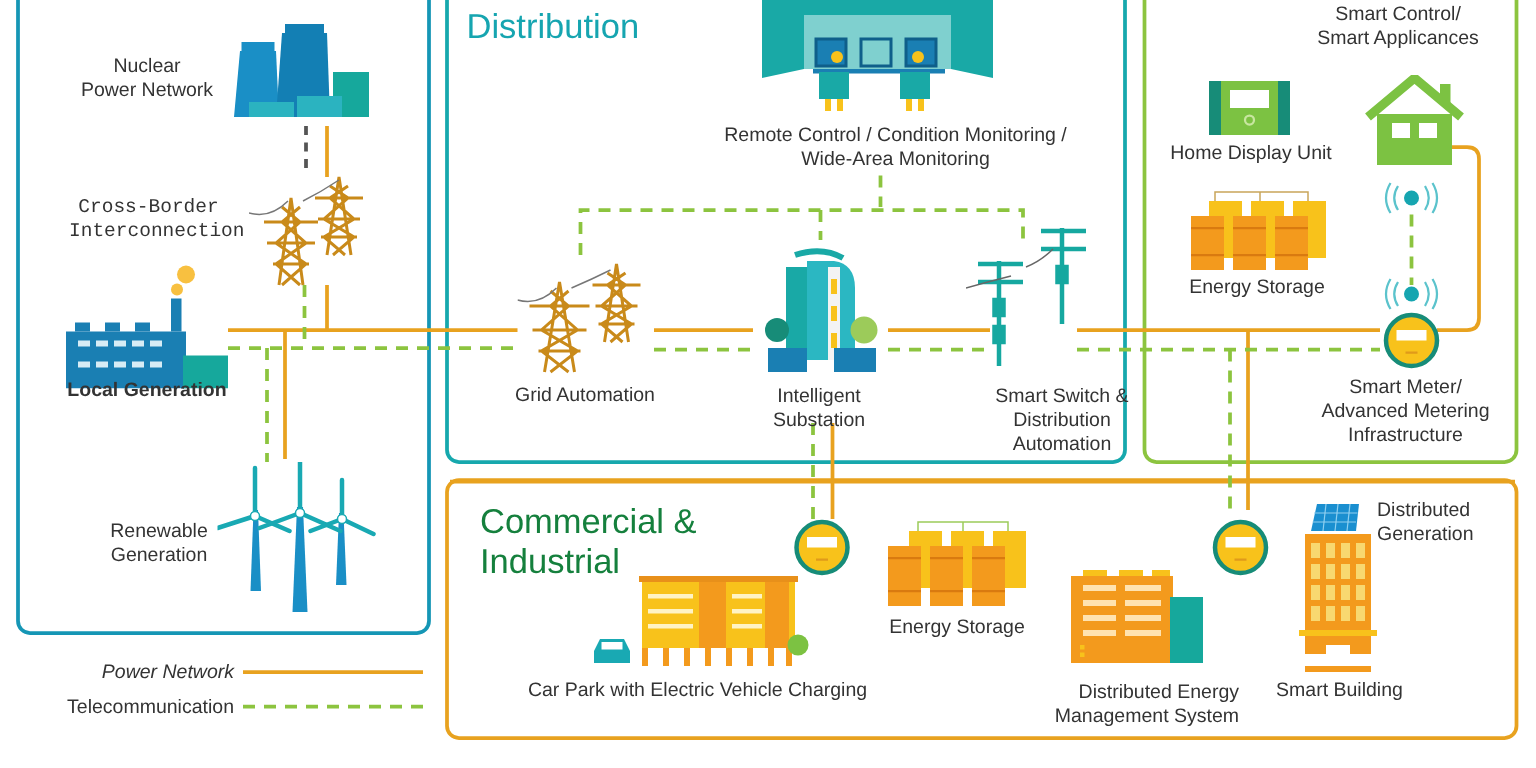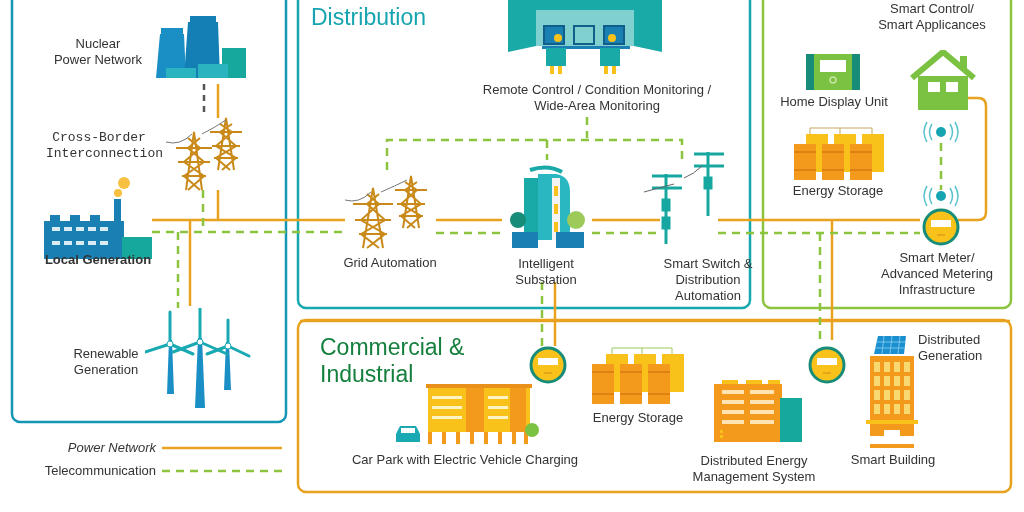--- a/index.html
+++ b/index.html
@@ -336,21 +336,21 @@
       <rect x="8" y="30" width="22" height="4"></rect>
       <rect x="36" y="30" width="24" height="4"></rect>
       <rect x="8" y="40" width="22" height="4"></rect>
       <rect x="36" y="40" width="24" height="4"></rect>
     </g>
   <g fill="#f8c21b">
       <rect x="6" y="50" width="3" height="3"></rect>
       <rect x="6" y="55" width="3" height="3"></rect>
     </g>
 </svg>
-<div class="lbl" style="left:682px; top:453px; width:144px;">Distributed Energy
+<div class="lbl" style="left:682px; top:453px; width:144px;text-align:right;">Distributed Energy
 Management System</div>
 
 <svg class="icon" style="left:866px; top:334px;" width="52" height="114">
   <path d="M12 2 H40 L38 20 H8 Z" fill="#1a8fd0"></path>
   <g stroke="#8fd0f0" stroke-width="0.8">
       <line x1="10" y1="8" x2="39" y2="8"></line>
       <line x1="9" y1="14" x2="38" y2="14"></line>
       <line x1="18" y1="2" x2="16" y2="20"></line>
       <line x1="26" y1="2" x2="24" y2="20"></line>
       <line x1="34" y1="2" x2="32" y2="20"></line>

